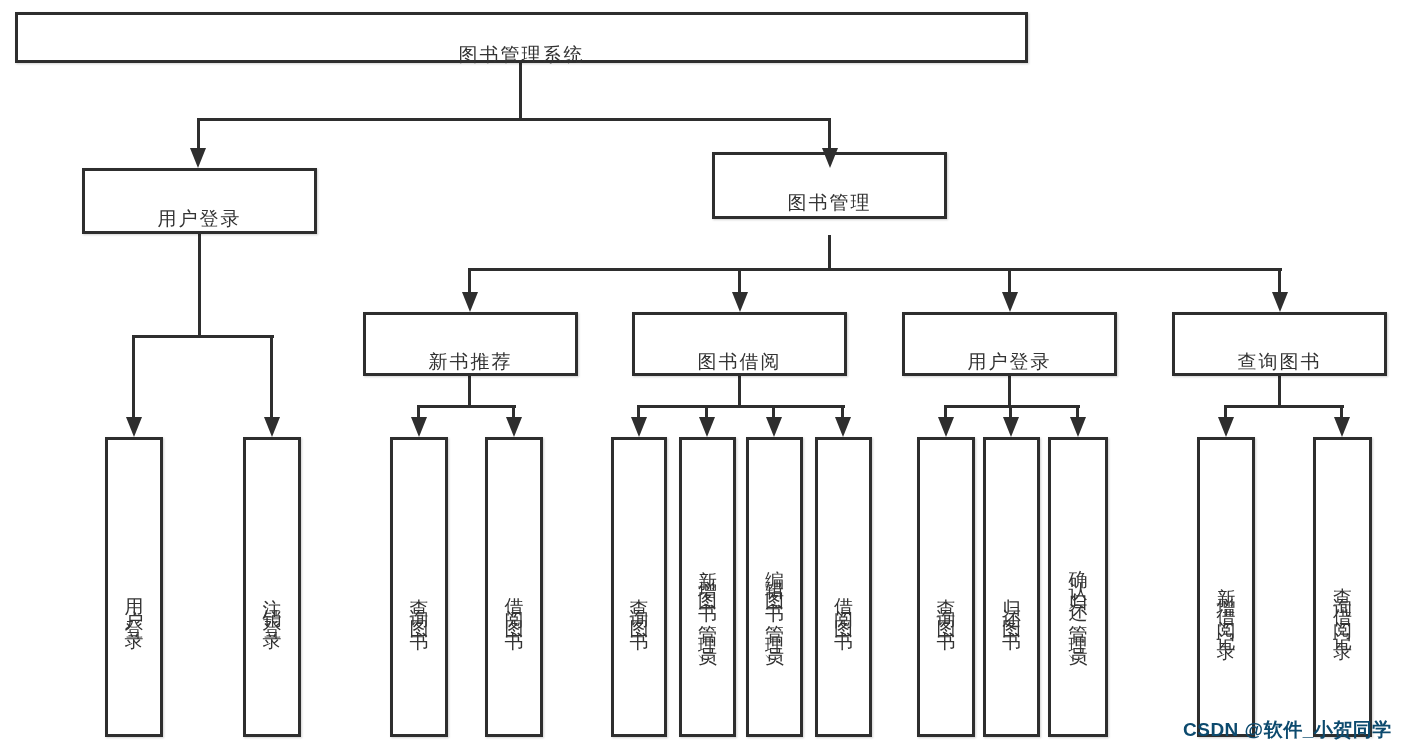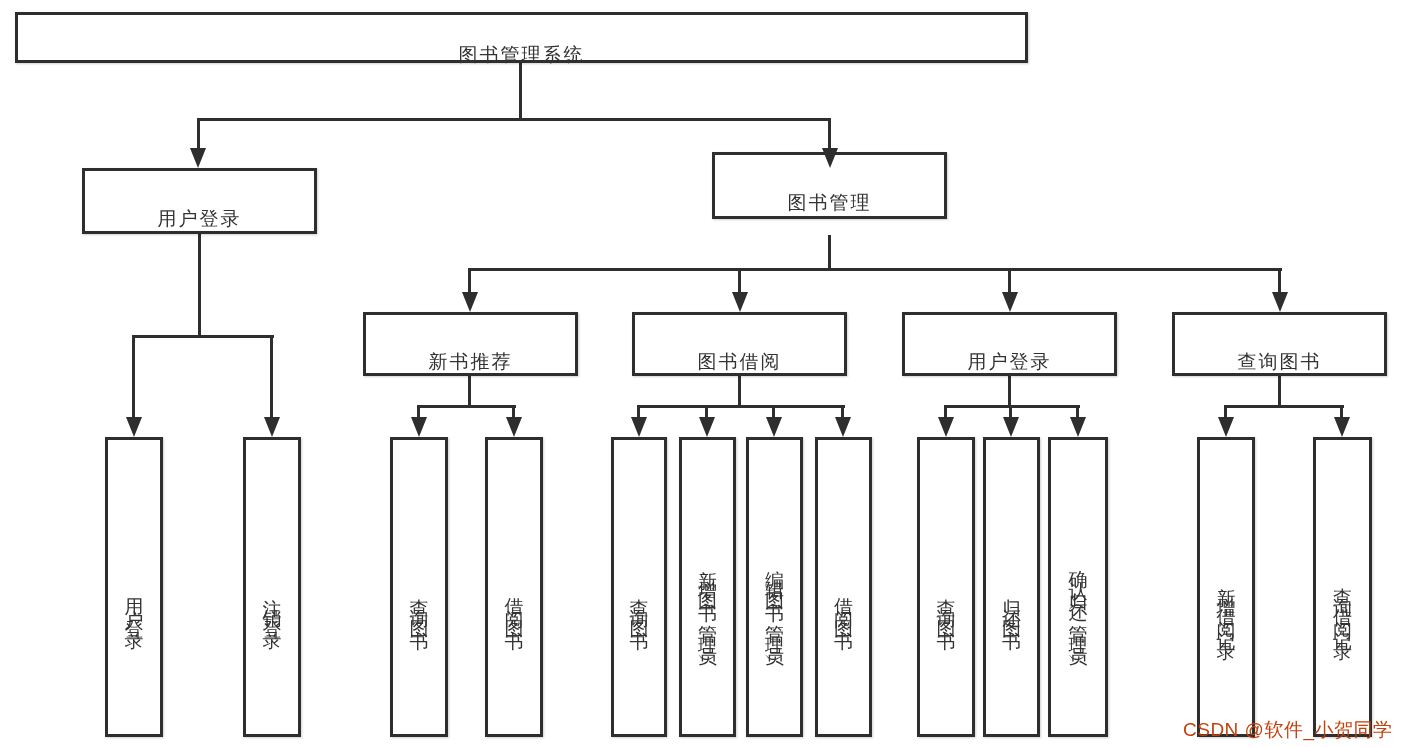--- a/index.html
+++ b/index.html
@@ -8,22 +8,22 @@
   .box{position:absolute;box-sizing:border-box;border:3px solid #2e2e2e;background:#ffffff;
        display:flex;align-items:center;justify-content:center;color:#333333;
        box-shadow:1px 1px 2px rgba(0,0,0,0.18);z-index:2;}
   .box span{font-size:19px;letter-spacing:2px;white-space:nowrap;margin-top:35px;}
   .vbox span{writing-mode:vertical-rl;text-orientation:mixed;letter-spacing:11px;
              font-size:19px;white-space:normal;}
   .vl{position:absolute;width:3px;background:#2e2e2e;z-index:1;}
   .hl{position:absolute;height:3px;background:#2e2e2e;z-index:1;}
   .arrow{position:absolute;width:0;height:0;border-left:8px solid transparent;
          border-right:8px solid transparent;border-top:20px solid #2e2e2e;z-index:3;}
-  .watermark{position:absolute;left:1183px;top:717px;font-size:19px;color:#c2410c;
-             letter-spacing:0.5px;z-index:6;white-space:nowrap;}
+  .watermark{position:absolute;left:1183px;top:717px;font-size:19px;color:#0c4a6e;
+             letter-spacing:0.5px;z-index:6;white-space:nowrap;font-weight:bold;}
 </style>
 </head>
 <body>
 
 <div class="stage">
 
   <div class="box" style="left:15px;top:12px;width:1013px;height:51px">
     <span>图书管理系统</span>
   </div>
 

